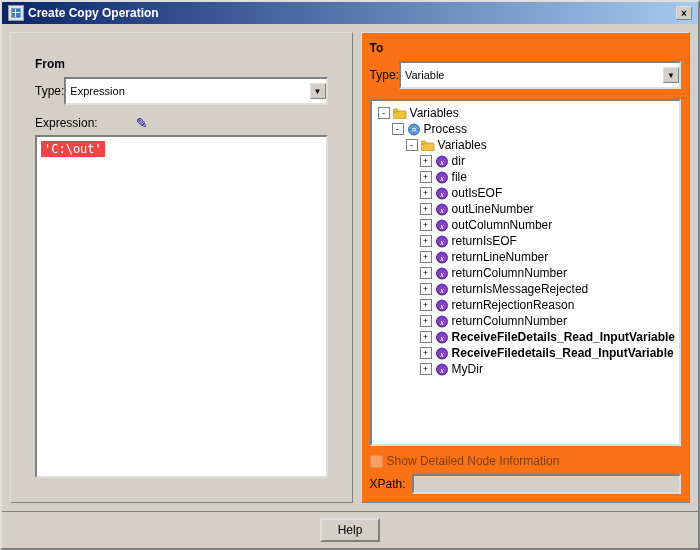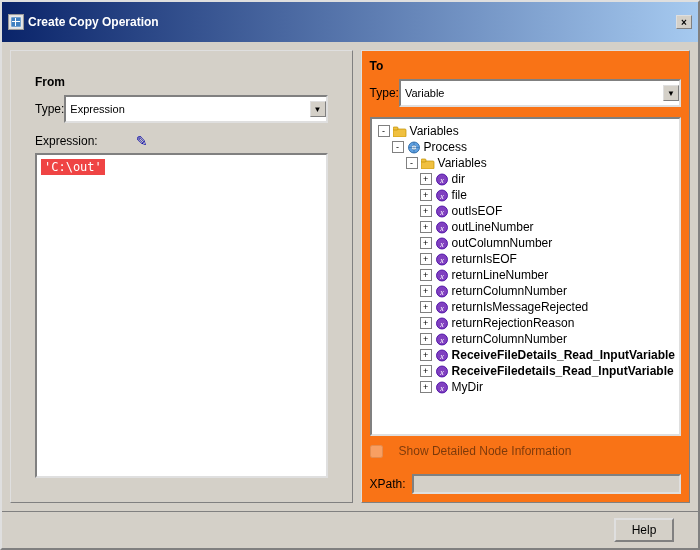--- a/index.html
+++ b/index.html
@@ -17,21 +17,21 @@
       border: 2px solid #808080;
       border-top: 2px solid #dfdfdf;
       border-left: 2px solid #dfdfdf;
       background: #d4d0c8;
       display: flex;
       flex-direction: column;
     }
     .title-bar {
       background: linear-gradient(to right, #0a246a, #a6caf0);
       color: white;
-      padding: 20px 6px;
+      padding: 11px 6px;
       display: flex;
       align-items: center;
       justify-content: space-between;
       height: 22px;
       flex-shrink: 0;
     }
     .title-bar-left {
       display: flex;
       align-items: center;
       gap: 4px;
@@ -221,22 +221,22 @@
       width: 16px;
       height: 14px;
       display: inline-flex;
       align-items: center;
       justify-content: center;
       flex-shrink: 0;
     }
     .checkbox-row {
       display: flex;
       align-items: center;
-      gap: 16px;
-      margin-bottom: 16px;
+      gap: 4px;
+      margin-bottom: 6px;
     }
     .checkbox-disabled {
       opacity: 0.5;
     }
     .xpath-row {
       display: flex;
       align-items: center;
       gap: 6px;
     }
     .xpath-label {
@@ -248,21 +248,21 @@
       height: 20px;
       border: 2px solid;
       border-color: #808080 #dfdfdf #dfdfdf #808080;
       background: #d4d0c8;
       font-size: 12px;
       padding: 1px 4px;
     }
     .bottom-bar {
       display: flex;
       align-items: center;
-      justify-content: flex-end;
+      justify-content: center;
       padding: 6px 24px;
       border-top: 1px solid #808080;
       flex-shrink: 0;
     }
     .btn {
       min-width: 60px;
       height: 24px;
       border: 2px solid;
       border-color: #dfdfdf #808080 #808080 #dfdfdf;
       background: #d4d0c8;

